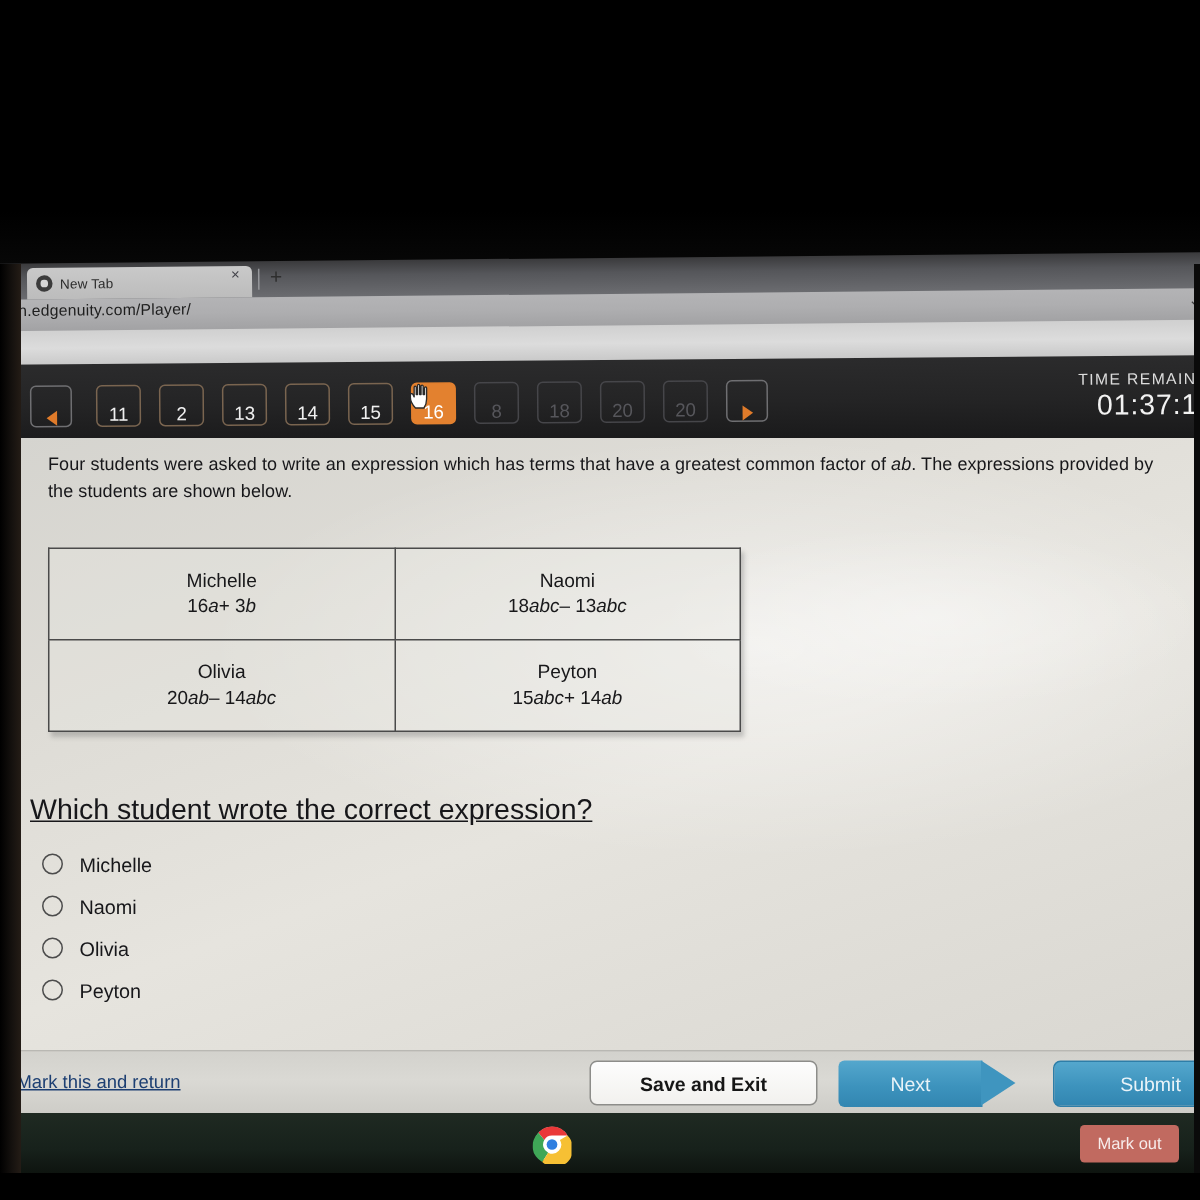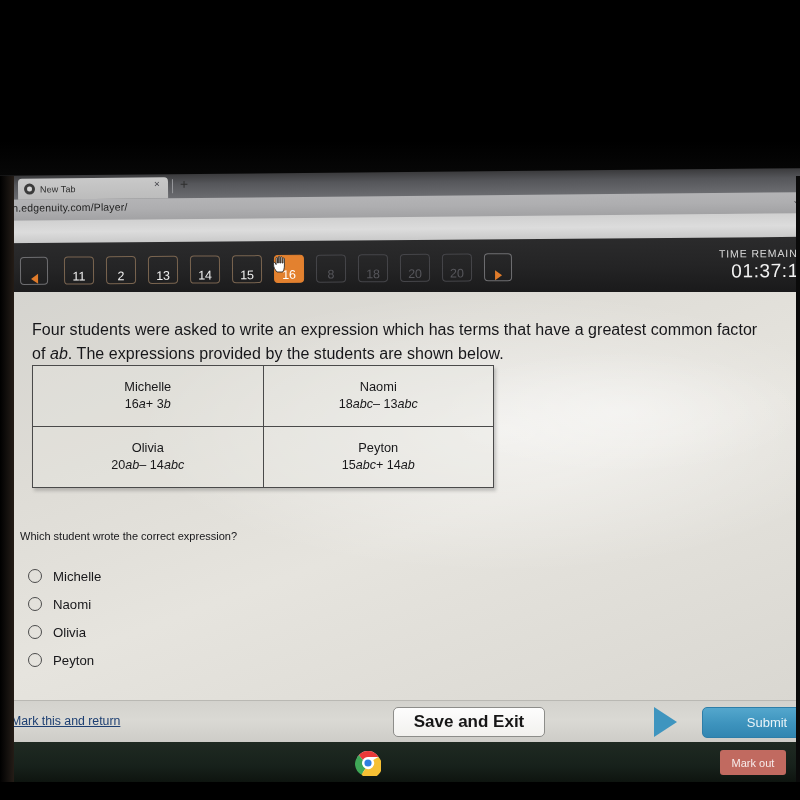--- a/index.html
+++ b/index.html
@@ -232,23 +232,23 @@
   .glare {
     position: absolute;
     left: 430px; top: 60px;
     width: 360px; height: 120px;
     background: radial-gradient(ellipse at center, rgba(255,255,255,0.38) 0%, rgba(255,255,255,0) 72%);
     pointer-events: none;
   }
 
   .qtext {
     position: absolute;
-    left: 22px; top: 26px;
+    left: 22px; top: 8px;
     width: 740px;
-    font-size: 16px;
+    font-size: 12px;
     line-height: 1.53;
     color: #17171a;
     letter-spacing: .05px;
   }
   .qtext i { font-style: italic; }
 
   
   .tbl {
     position: absolute;
     left: 22px; top: 73px;
@@ -274,22 +274,23 @@
     font-size: 12.6px;
     color: #18181a;
     line-height: 1.42;
     white-space: nowrap;
   }
   .cell-expr i { font-style: italic; }
 
   .prompt {
     position: absolute;
     left: 10px; top: 238px;
-    font-size: 11px;
+    font-size: 19px;
     color: #17171a;
+    text-decoration: underline;
   }
 
   .options {
     position: absolute;
     left: 12px; top: 270px;
     width: 300px;
   }
   .option-row {
     display: flex;
     align-items: center;
@@ -328,21 +329,21 @@
   .btn-save {
     position: absolute;
     left: 383px; top: 6px;
     width: 152px; height: 30px;
     background: linear-gradient(180deg, #fdfdfd 0%, #f2f1ee 100%);
     border: 1px solid #8d8d8a;
     border-radius: 5px;
     display: flex;
     align-items: center;
     justify-content: center;
-    font-size: 17px;
+    font-size: 13px;
     font-weight: bold;
     color: #161616;
     box-sizing: border-box;
   }
   .btn-next {
     position: absolute;
     left: 549px; top: 6px;
     width: 118px; height: 31px;
   }
   .btn-next-body {
@@ -555,20 +556,21 @@
         <span class="radio"></span>
         <span class="option-label">Peyton</span>
       </div>
     </div>
   </div>
 
   <div class="footer">
     <a class="mark-link" href="#">Mark this and return</a>
     <div class="btn-save">Save and Exit</div>
     <div class="btn-next">
+      <div class="btn-next-body">Next</div>
       <div class="btn-next-tip"></div>
     </div>
     <div class="btn-submit">Submit</div>
   </div>
 
   <div class="taskbar">
     <svg class="chrome-icon" viewBox="0 0 48 48">
       <circle cx="24" cy="24" r="22" fill="#ffffff"></circle>
       <path d="M24 2a22 22 0 0 1 19.1 11H24a11 11 0 0 0-9.5 5.5L7.3 9.6A22 22 0 0 1 24 2z" fill="#ea3939"></path>
       <path d="M7.3 9.6l7.2 8.9A11 11 0 0 0 19.3 34L12 45.5A22 22 0 0 1 7.3 9.6z" fill="#3fa757"></path>

